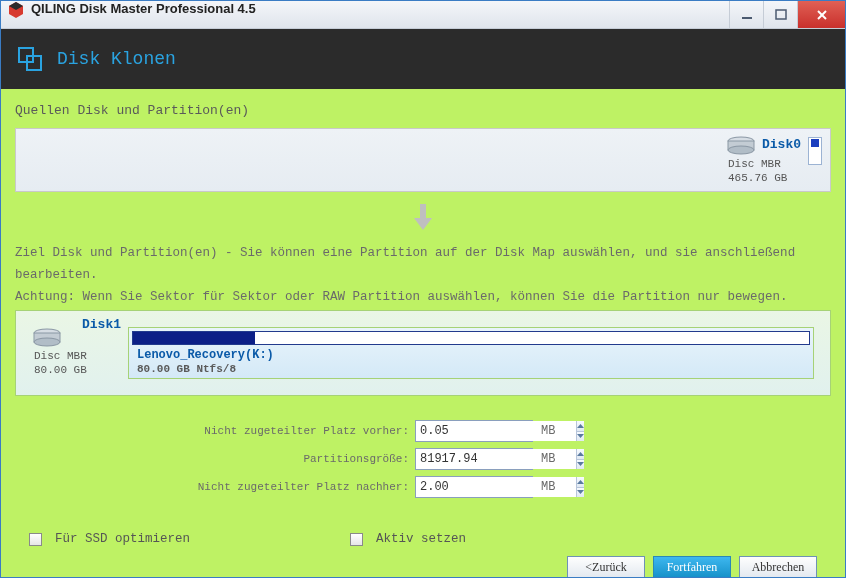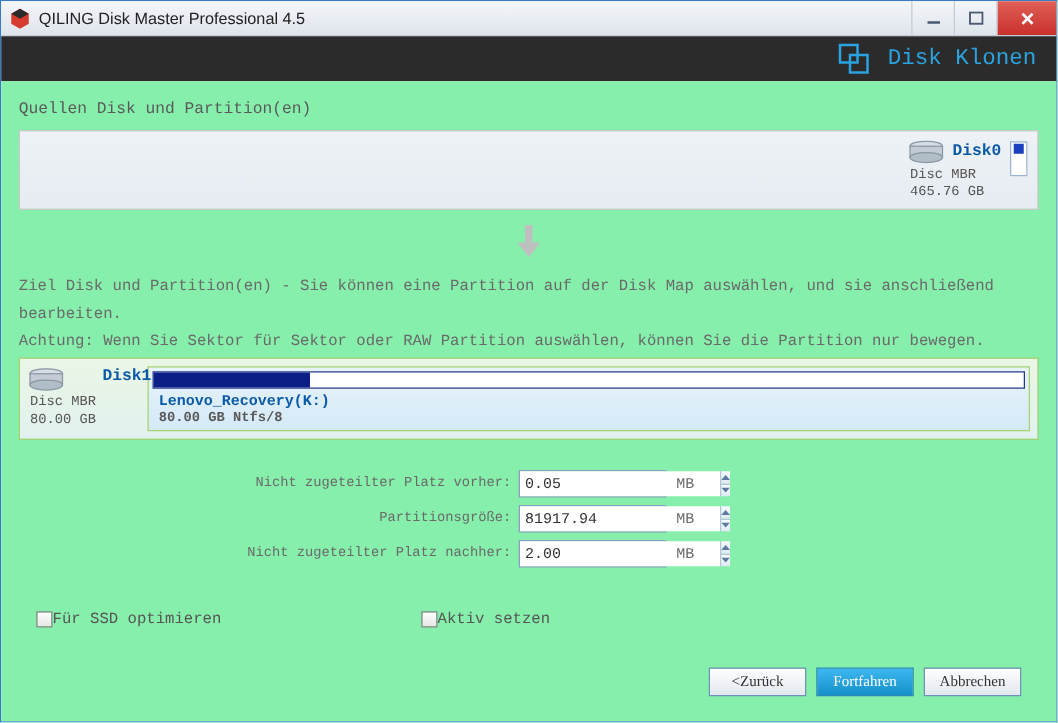--- a/index.html
+++ b/index.html
@@ -1,34 +1,34 @@
 <!DOCTYPE html>
 <html><head>
 <meta charset="utf-8">
 <style>
   * { box-sizing: border-box; margin: 0; padding: 0; }
   body { font-family: "Segoe UI", Tahoma, sans-serif; font-size: 12px; background: #fff; }
 
   .window { width: 846px; height: 578px; border: 1px solid #3a7cc4; display: flex; flex-direction: column; }
-  .titlebar { height: 28px; background: linear-gradient(to bottom, #f4f6f9, #dfe4ec); display: flex; align-items: center; border-bottom: 1px solid #c5ccd6; }
+  .titlebar { height: 28px; background: linear-gradient(to bottom, #f4f6f9, #dfe4ec); display: flex; align-items: flex-start; border-bottom: 1px solid #c5ccd6; font-weight: bold; }
   .titlebar-icon { width: 18px; height: 18px; margin: 0 6px; }
   .titlebar-text { flex: 1; font-size: 13px; color: #222; }
   .win-btns { display: flex; height: 100%; }
   .win-btn { width: 34px; display: flex; align-items: center; justify-content: center; border-left: 1px solid #c5ccd6; }
   .win-btn.close { width: 48px; background: linear-gradient(to bottom, #e06055, #c9302c); }
   .win-btn svg { pointer-events: none; }
 
-  .header { height: 36px; background: #2b2b2b; display: flex; align-items: center; padding: 0 16px; color: #2aa3e0; font-family: Consolas, "Courier New", monospace; font-size: 18px; justify-content: flex-end; }
+  .header { height: 60px; background: #2b2b2b; display: flex; align-items: center; padding: 0 16px; color: #2aa3e0; font-family: Consolas, "Courier New", monospace; font-size: 18px; }
   .header-icon { width: 26px; height: 26px; margin-right: 14px; }
 
-  .content { flex: 1; background: #86efac; padding: 14px 14px 8px 14px; font-family: Consolas, "Courier New", monospace; color: #5a5a5a; display: flex; flex-direction: column; overflow: hidden; }
+  .content { flex: 1; background: #bef264; padding: 14px 14px 8px 14px; font-family: Consolas, "Courier New", monospace; color: #5a5a5a; display: flex; flex-direction: column; overflow: hidden; }
   .section-label { margin-bottom: 10px; font-size: 13px; }
 
   .disk-panel { border: 1px solid #c9c9c9; background: linear-gradient(to bottom, #eef2f6, #e6ecf2); display: flex; padding: 6px 8px; position: relative; justify-content: flex-end; }
-  .disk-panel.target { background: linear-gradient(to bottom, #eaf6e5, #e1f1ee); border-color: #a6d276; padding: 6px; }
+  .disk-panel.target { background: linear-gradient(to bottom, #eaf6e5, #e1f1ee); border-color: #a6d276; padding: 16px; }
   .disk-meta { width: 96px; flex-shrink: 0; }
   .disk-meta .hdd-icon { width: 30px; height: 20px; margin-bottom: 2px; }
   .disk-name { color: #0a5aa8; font-weight: bold; font-size: 13px; position: absolute; left: 66px; top: 6px; }
   .disk-panel:not(.target) .disk-name { position: static; display: inline-block; vertical-align: top; margin-top: 2px; }
   .disk-meta-row1 { display: flex; align-items: flex-start; gap: 6px; }
   .disk-sub { font-size: 11px; color: #555; margin-left: 2px; line-height: 14px; }
   .checkbox-slot { position: absolute; right: 8px; top: 8px; width: 14px; height: 28px; border: 1px solid #9cb3d3; background: #fff; display: flex; align-items: flex-start; justify-content: center; padding-top: 1px; }
   .checkbox-slot .chk { width: 8px; height: 8px; background: #1b3fbf; }
 
   .partition-area { flex: 1; border: 1px solid #a6d276; background: linear-gradient(to bottom, #e8f4fb, #d4e9f7); display: flex; flex-direction: column; cursor: pointer; font-weight: bold; }
@@ -46,21 +46,21 @@
   .form-row { display: flex; align-items: center; margin-bottom: 6px; }
   .form-row label { width: 260px; text-align: right; padding-right: 6px; font-size: 11px; color: #6a6a6a; }
   .num-input { width: 118px; height: 22px; border: 1px solid #8a9fbd; display: flex; background: #fff; }
   .num-input input { flex: 1; border: none; padding: 0 4px; font-family: Liberation Mono, monospace; font-size: 12px; color: #333; outline: none; }
   .spinners { width: 17px; border-left: 1px solid #b7c5da; display: flex; flex-direction: column; }
   .spin { flex: 1; background: linear-gradient(to bottom, #f7faff, #e0e9f3); display: flex; align-items: center; justify-content: center; cursor: pointer; }
   .spin + .spin { border-top: 1px solid #b7c5da; }
   .unit { margin-left: 8px; font-size: 12px; color: #6a6a6a; }
 
   .checks { display: flex; gap: 160px; margin-top: 28px; margin-left: 14px; }
-  .check { display: flex; align-items: center; gap: 0; font-size: 12.5px; color: #555; cursor: pointer; }
+  .check { display: flex; align-items: center; gap: 13px; font-size: 12.5px; color: #555; cursor: pointer; }
   .check .box { width: 13px; height: 13px; border: 1px solid #8a8a8a; background: linear-gradient(to bottom, #fff, #e6e6e6); }
 
   .footer { display: flex; justify-content: flex-end; gap: 8px; padding: 10px 14px 12px; margin-top: auto; }
   .btn { min-width: 78px; height: 23px; border: 1px solid #6f92b6; background: linear-gradient(to bottom, #fefefe, #e2e8ef); font-family: Liberation Serif, serif; font-size: 12px; color: #333; display: flex; align-items: center; justify-content: center; cursor: pointer; padding: 0 8px; }
   .btn.primary { background: linear-gradient(to bottom, #3db7ef, #1590c8); color: #fff; border-color: #2a88b6; }
 </style>
 </head>
 <body>
 
 <div class="window">

